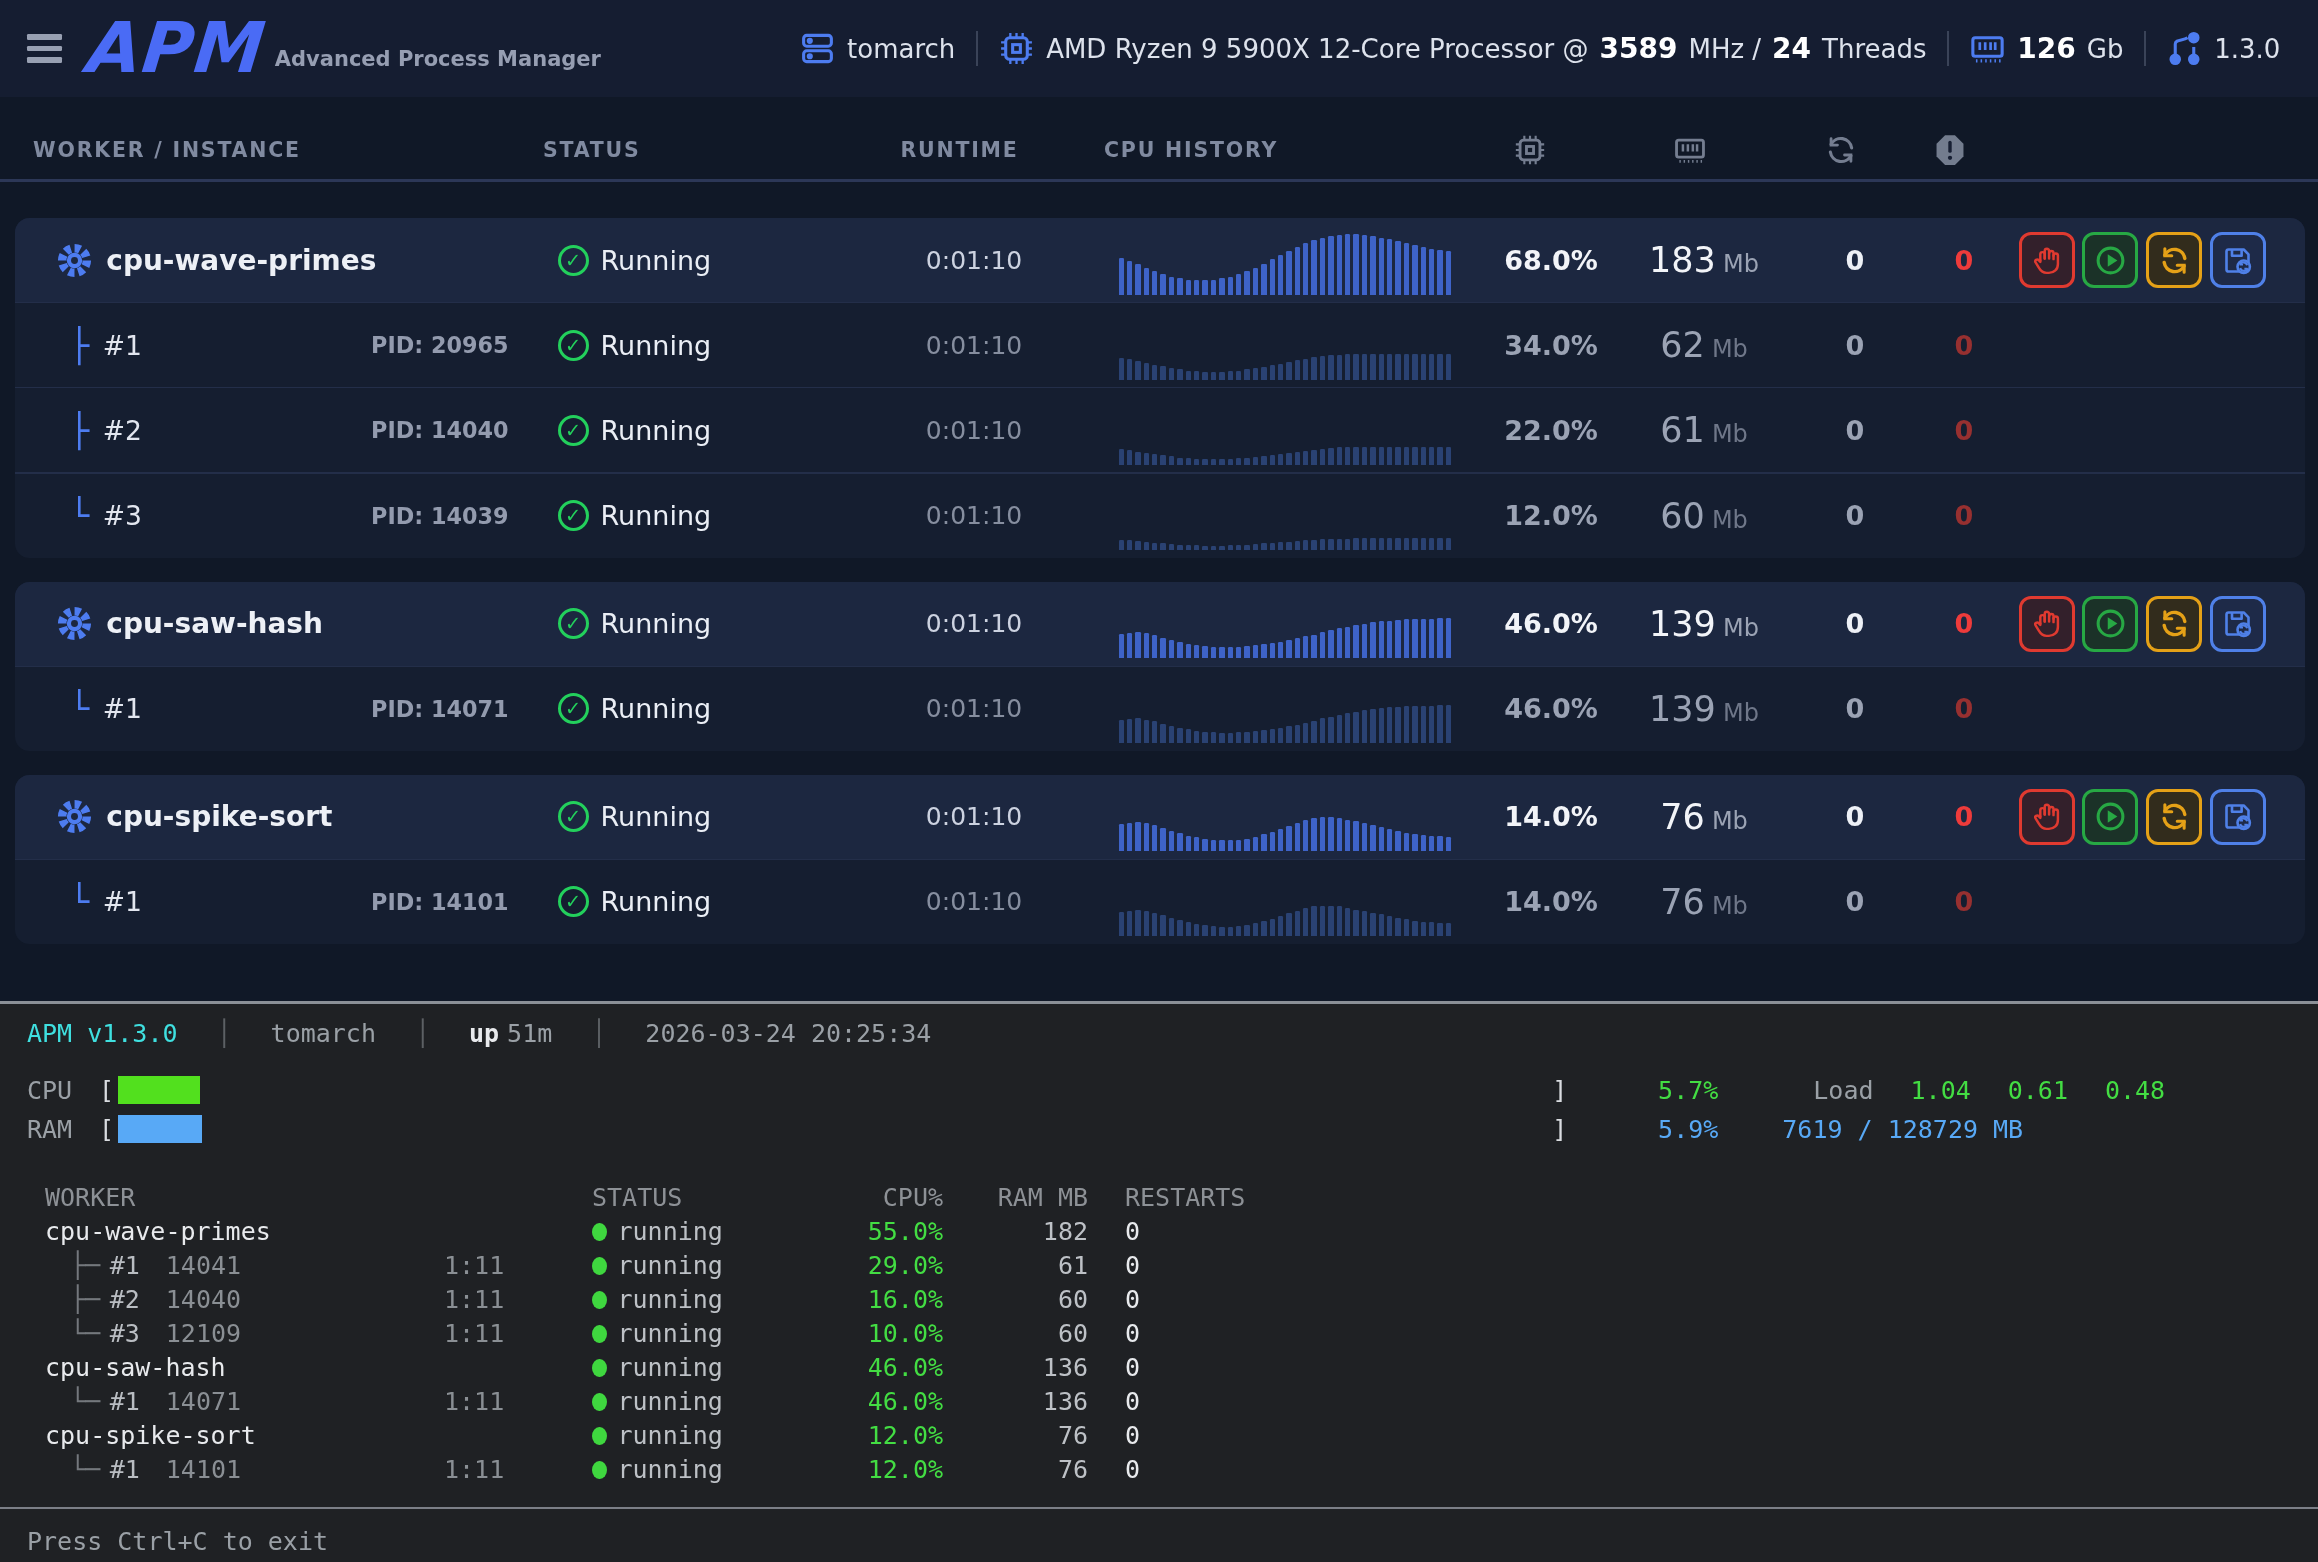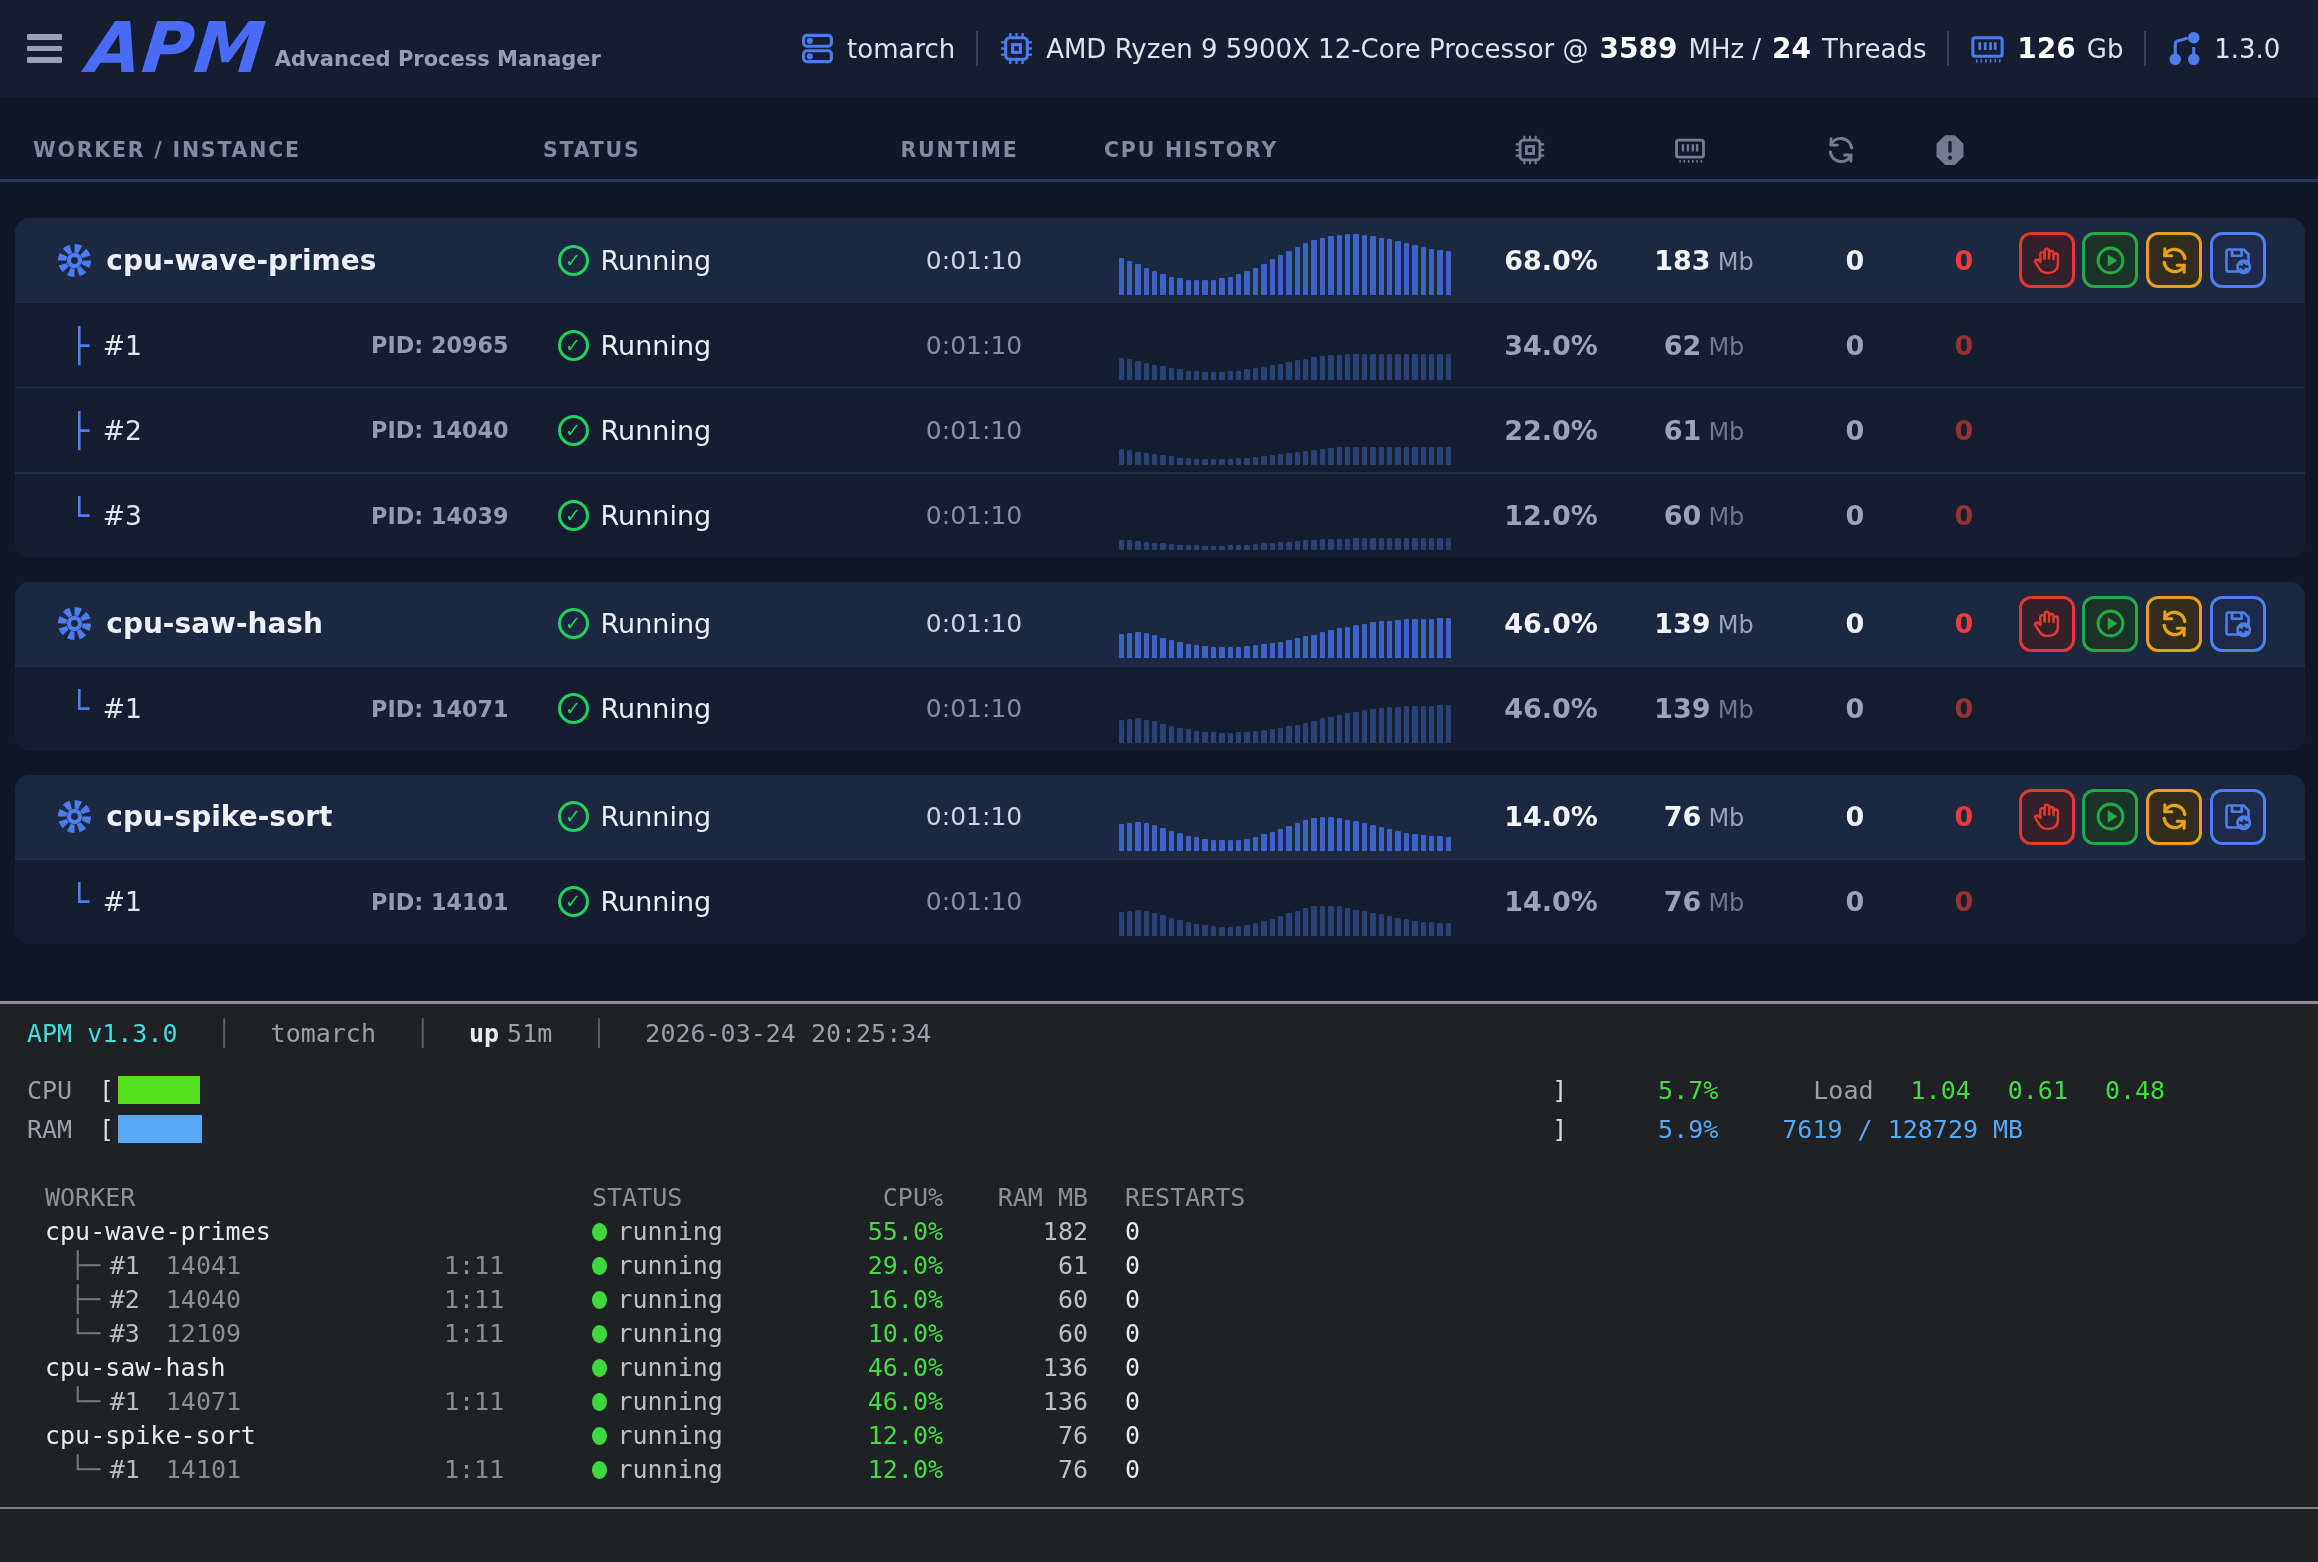--- a/index.html
+++ b/index.html
@@ -51,21 +51,21 @@
   .chk{width:31px;height:31px;border:3px solid var(--green);border-radius:50%;display:flex;align-items:center;justify-content:center;font-size:19.3px;font-weight:700;color:var(--green);flex:0 0 auto;}
   .stext{font-size:27px;color:#eaeef5;}
   .cell-run{text-align:center;font-size:25px;color:#ccd2e0;}
   .child .cell-run{color:#868e9f;}
   .spark{display:flex;align-items:flex-end;gap:3px;height:69px;margin-left:30px;width:344px;}
   .sbar{width:5.4px;background:var(--spark);border-radius:1.2px 1.2px 0 0;flex:0 0 auto;}
   .sbar.dim{background:var(--sparkdim);}
   .cell-cpu{text-align:right;padding-right:9.7px;font-size:27px;font-weight:700;color:#f2f4f8;}
   .child .cell-cpu{color:#9ba3b4;}
   .cell-mem{display:flex;justify-content:center;align-items:baseline;gap:7.2px;}
-  .memv{font-size:27px;font-weight:700;color:#f2f4f8;}
+  .memv{font-size:35px;font-weight:400;color:#f2f4f8;}
   .memu{font-size:24px;color:#9ba3b4;}
   .child .memv{color:#9ba3b4;}
   .child .memu{color:#6f7789;}
   .cell-rs,.cell-err{text-align:center;font-size:27px;font-weight:700;}
   .cell-rs{color:#edf0f6;}
   .child .cell-rs{color:#9ba3b4;}
   .cell-err{color:var(--red);}
   .child .cell-err{color:var(--dimred);}
   .cell-act{display:flex;justify-content:flex-end;gap:7.8px;padding-right:51px;}
   .abtn{width:56px;height:56px;border-radius:12px;border:3px solid;display:flex;align-items:center;justify-content:center;cursor:pointer;}
@@ -975,14 +975,15 @@
       <span class="t-dot"></span>
       <span class="t-run">running</span>
     </div>
     <div class="t-cpu">12.0%</div>
     <div class="t-ram">76</div>
     <div class="t-rs">0</div>
   </div>
     </div>
 
   <div class="t-hr"></div>
+  <div class="tline t-foot">Press Ctrl+C to exit</div>
 </div>
 
 
 </body></html>

